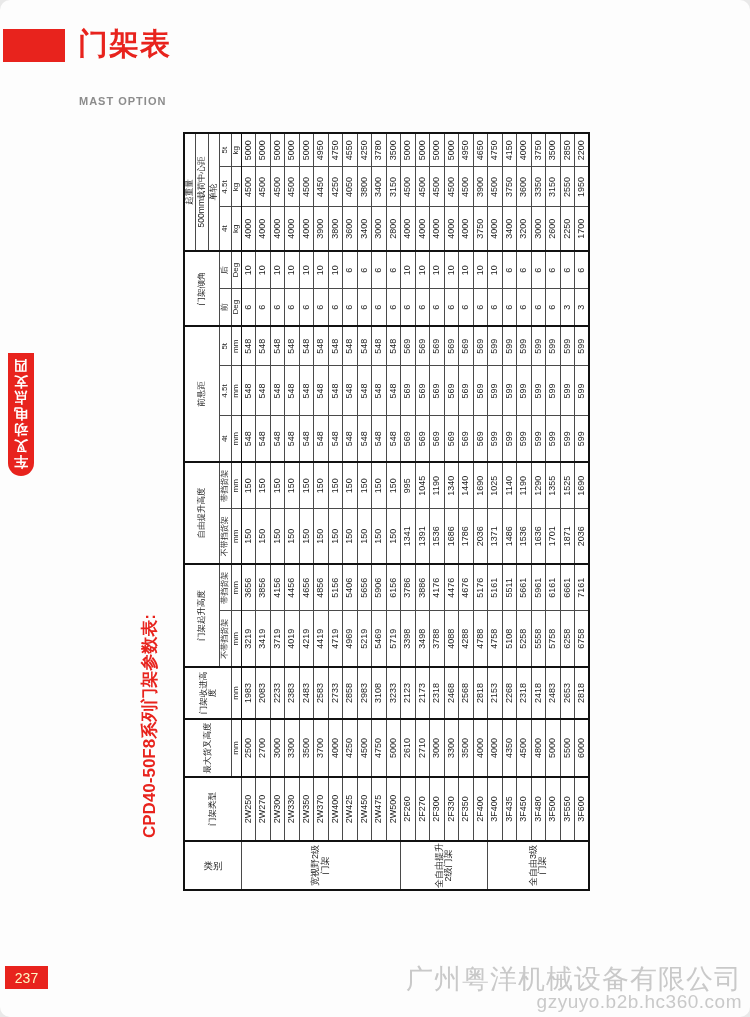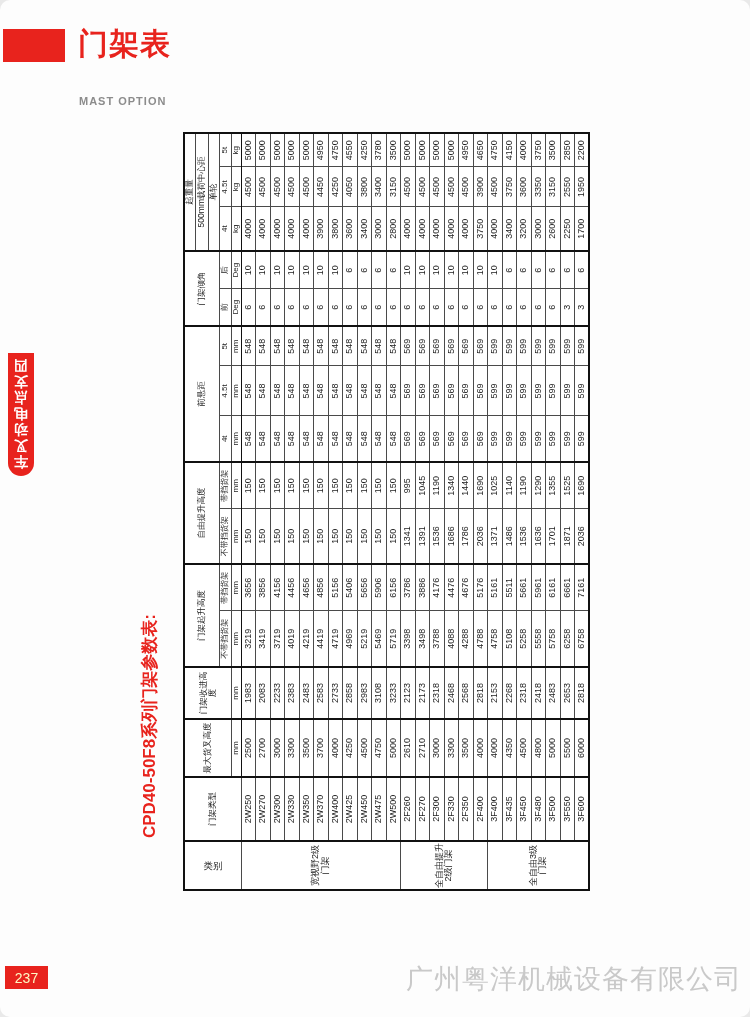--- a/index.html
+++ b/index.html
@@ -550,14 +550,15 @@
             <td class="gl">1700</td>
             <td>1950</td>
             <td>2200</td>
           </tr>
         </tbody>
     </table>
   </div>
 
   <div class="page-badge">237</div>
   <div class="footer-company">广州粤洋机械设备有限公司</div>
+  <div class="footer-url">gzyuyo.b2b.hc360.com</div>
 
 </div>
 
 </body></html>

